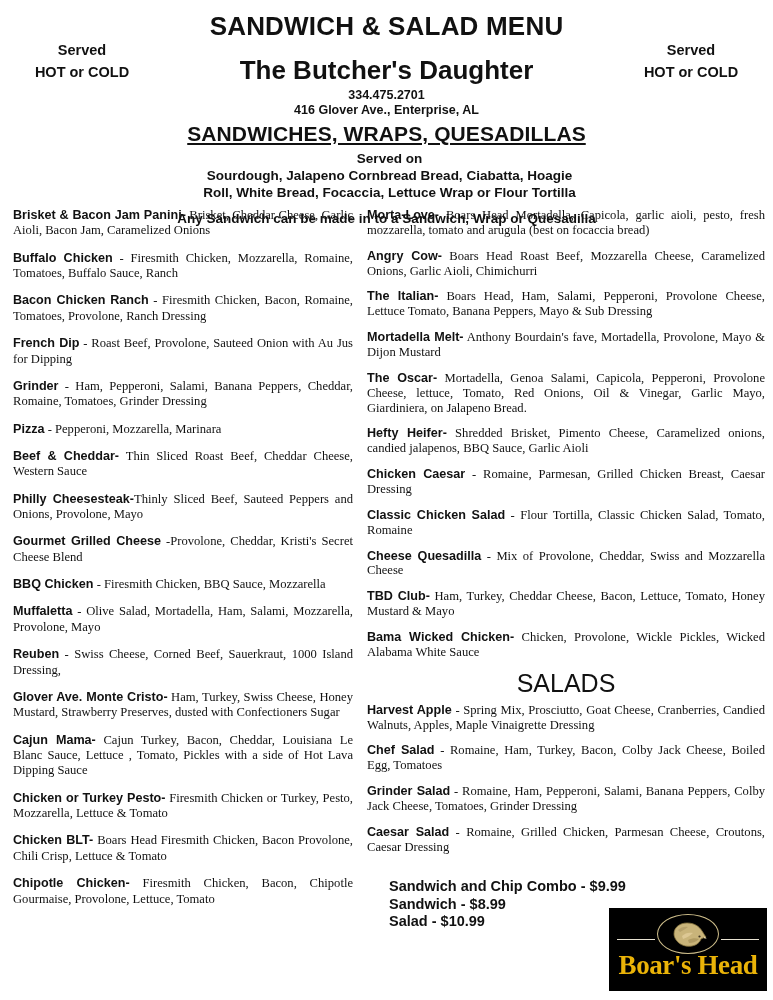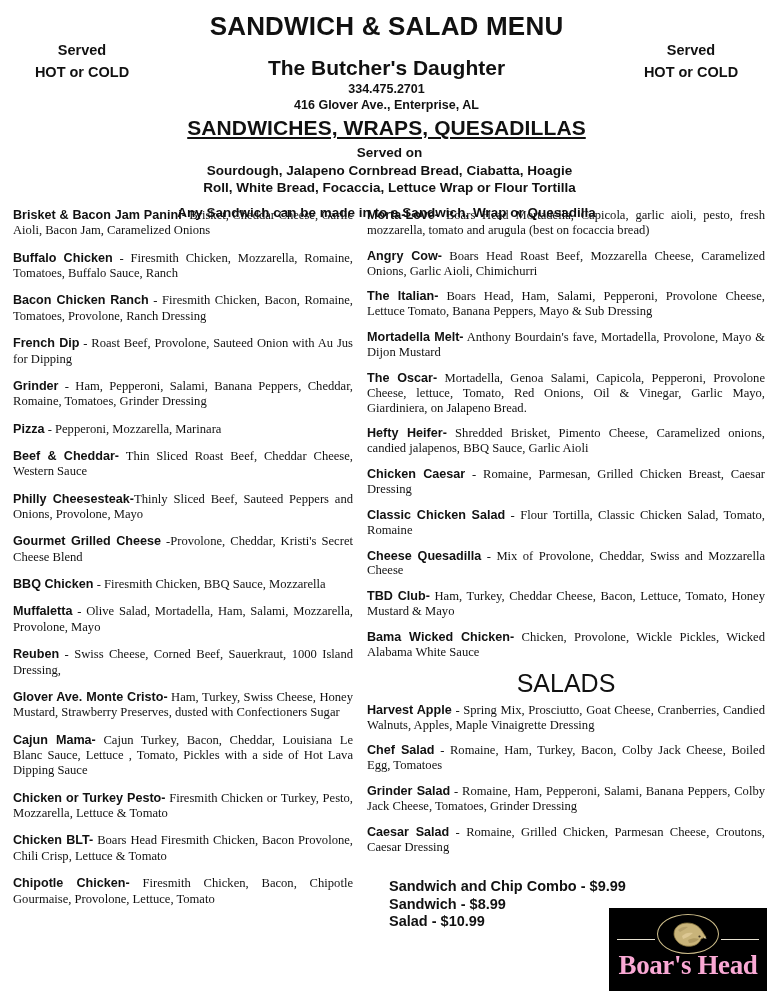--- a/index.html
+++ b/index.html
@@ -27,21 +27,21 @@
     text-align: center;
   }
   .menu-title {
     font-size: 26px;
     font-weight: 700;
     letter-spacing: 0.2px;
     line-height: 1.08;
     margin: 4px 0 16px 0;
   }
   .restaurant-name {
-    font-size: 21px;
+    font-size: 26px;
     font-weight: 700;
     line-height: 1.1;
     margin-top: 1px;
   }
   .phone {
     font-size: 12.5px;
     font-weight: 700;
     line-height: 1.25;
     margin-top: 3px;
   }
@@ -175,21 +175,21 @@
     background: #e8e2d2;
   }
   .logo-rule-l { left: 8px;  width: 38px; }
   .logo-rule-r { right: 8px; width: 38px; }
   .logo-text {
     position: absolute;
     left: 0;
     right: 0;
     top: 44px;
     text-align: center;
-    color: #f9a8d4;
+    color: #eab308;
     font-family: "Liberation Serif", serif;
     font-weight: 700;
     font-size: 27px;
     letter-spacing: -0.4px;
     line-height: 1;
   }
 </style>
 </head>
 <body>
 

